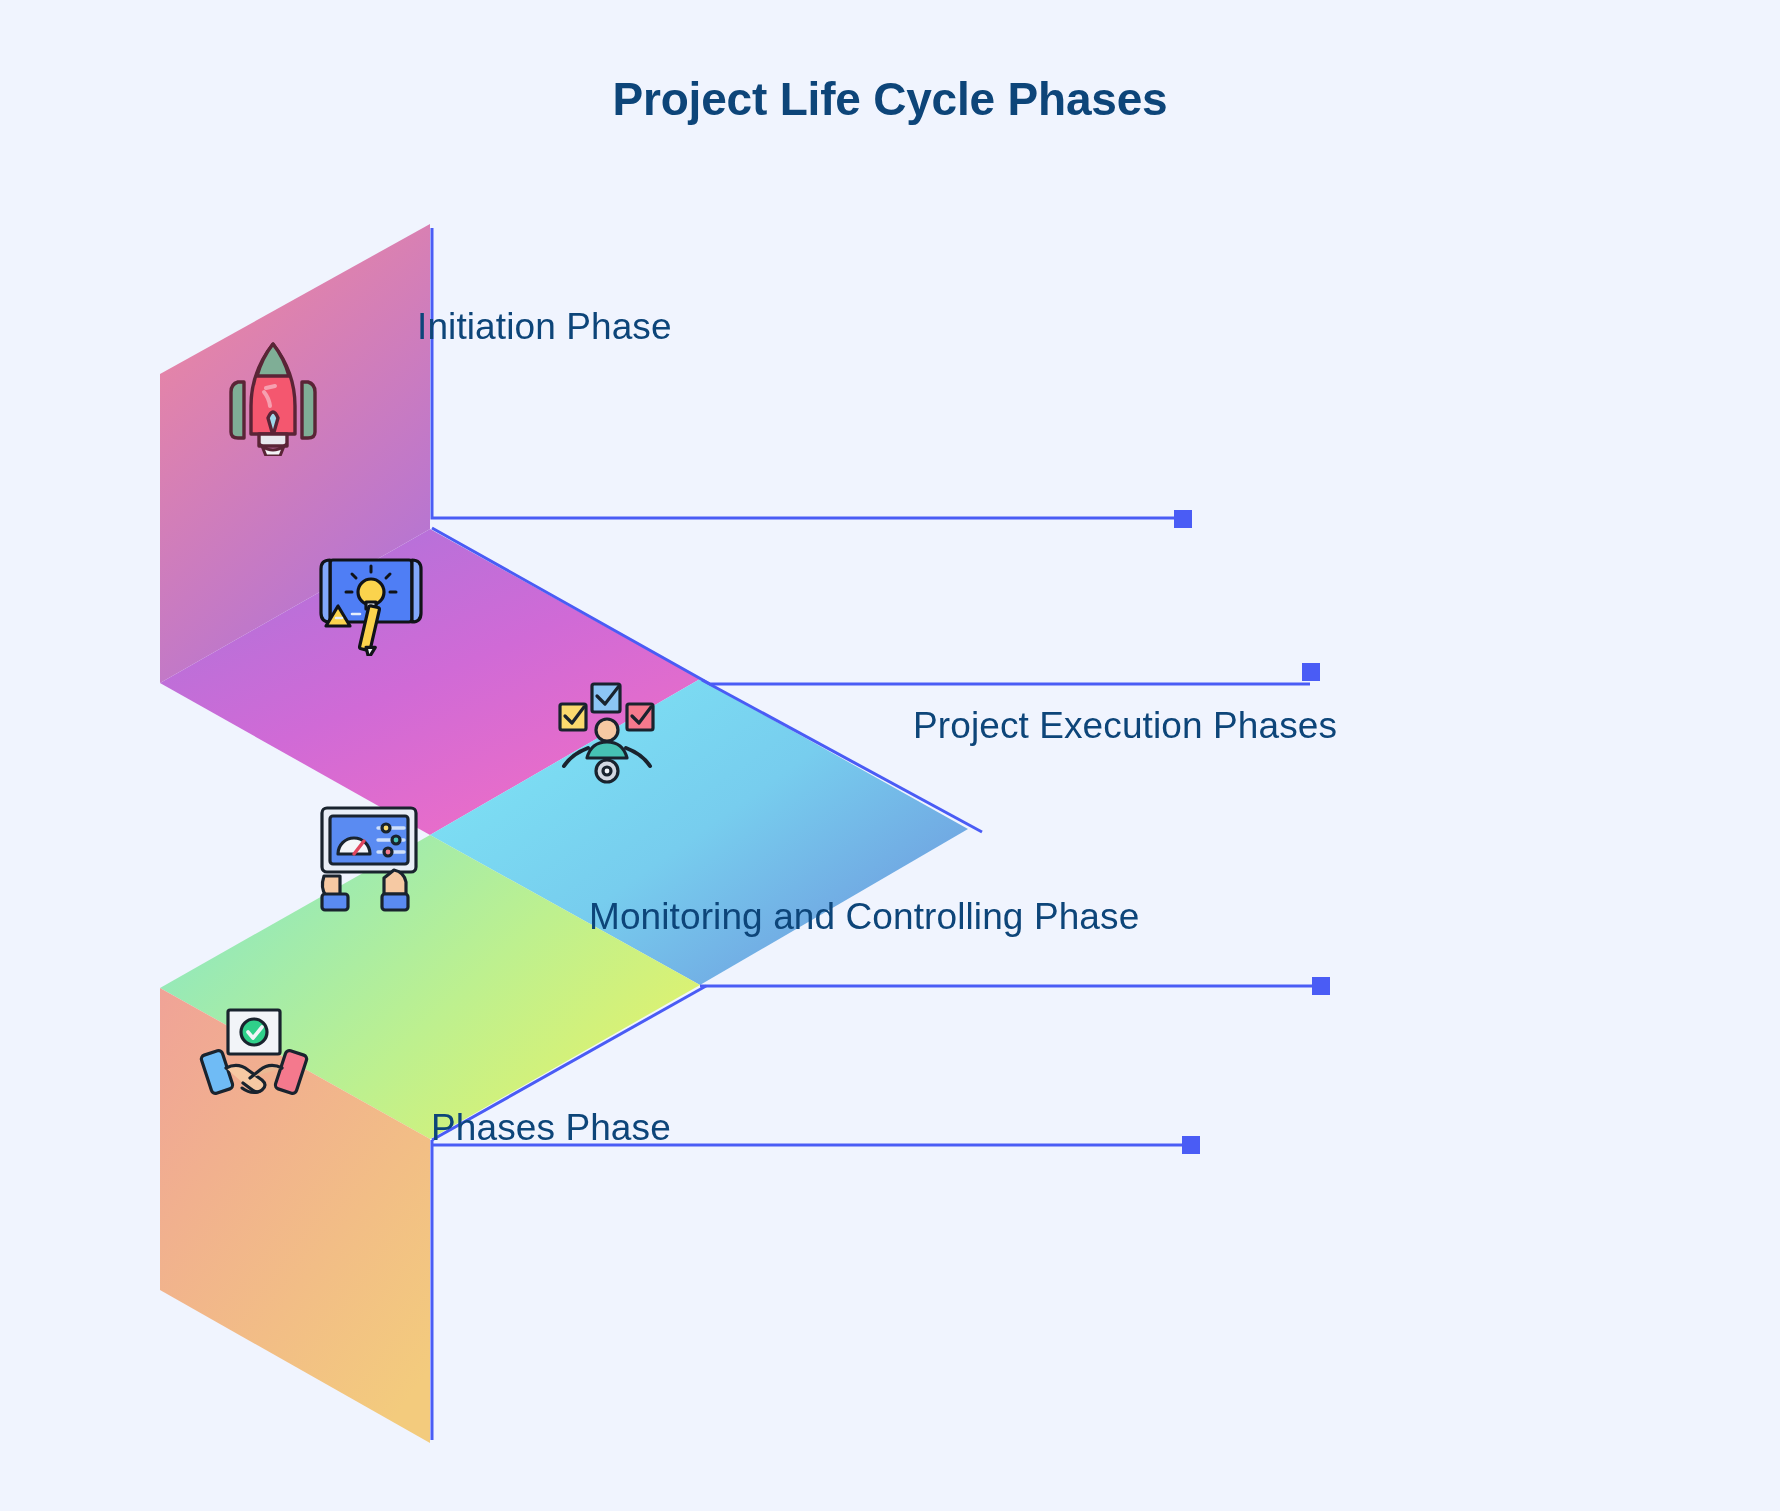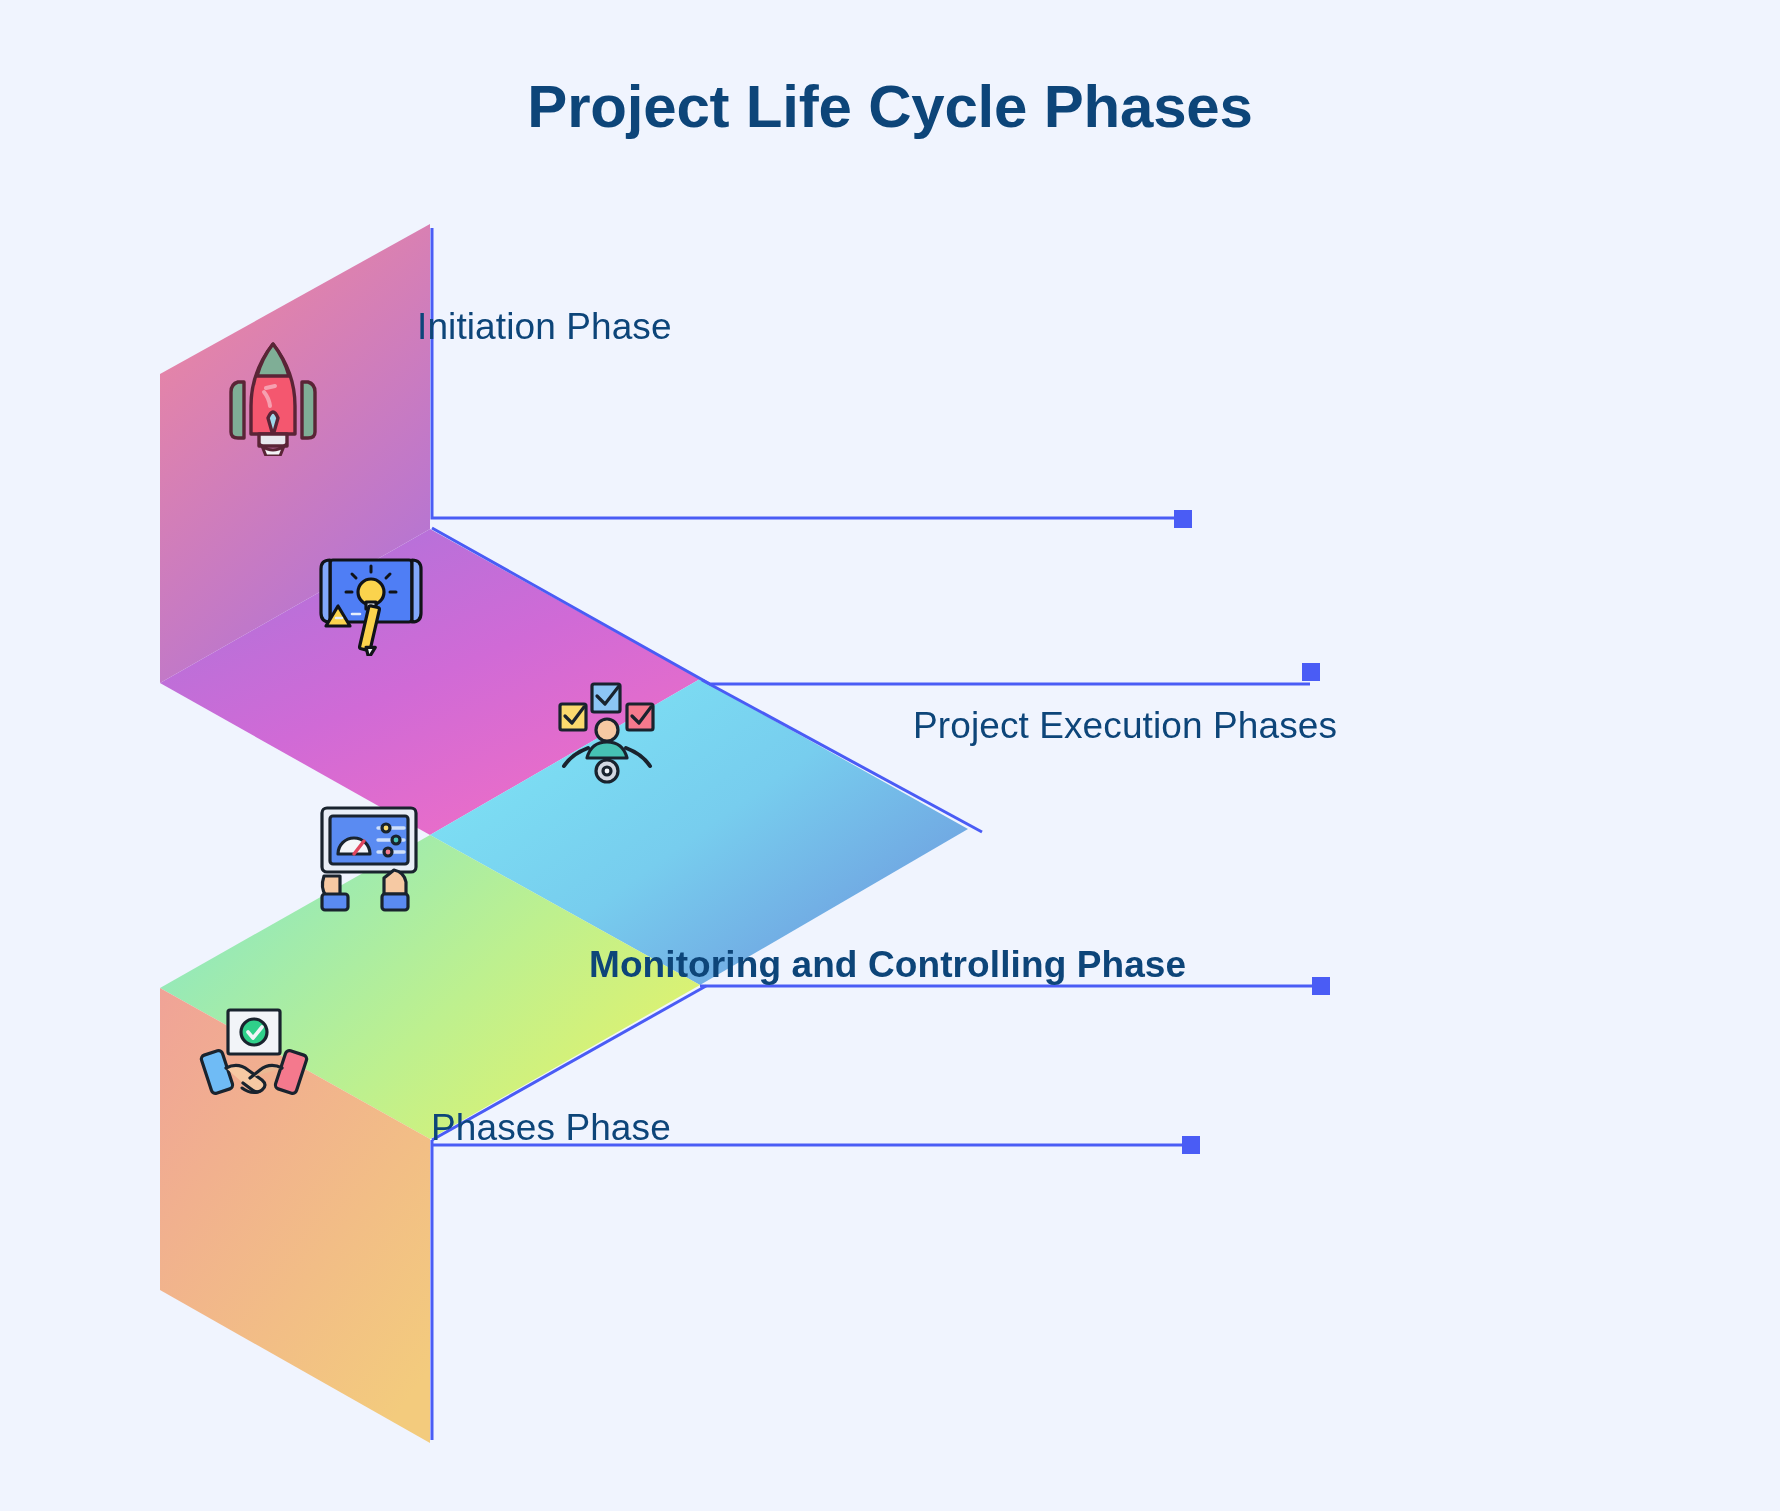--- a/index.html
+++ b/index.html
@@ -7,37 +7,37 @@
     width:1780px;height:1511px;
     background:#f0f4fe;
     font-family:"Liberation Sans", sans-serif;
     overflow:hidden;
     position:relative;
   }
   #stage{position:absolute;left:0;top:0;width:1780px;height:1511px;}
   #title{
     position:absolute;left:0;top:72px;width:1780px;
     text-align:center;
-    font-size:60px;font-weight:bold;
+    font-size:46px;font-weight:bold;
     color:#0d4579;
     letter-spacing:-0.2px;
   }
   .phase-label{
     position:absolute;
     font-size:37px;
     font-weight:normal;
     color:#0d4579;
     white-space:nowrap;
     letter-spacing:0.1px;
     margin-left:13px;
   }
   #lbl0{left:404px;top:306px;}
   #lbl1{left:556px;top:500px;}
   #lbl2{left:900px;top:705px;}
-  #lbl3{left:576px;top:944px;font-weight:bold;}
+  #lbl3{left:576px;top:896px;}
   #lbl4{left:418px;top:1107px;}
   svg.layer{position:absolute;left:0;top:0;width:1780px;height:1511px;}
   .icon-wrap{position:absolute;}
 </style>
 </head>
 <body>
 
 <div id="stage">
 
   <div id="title">Project Life Cycle Phases</div>

